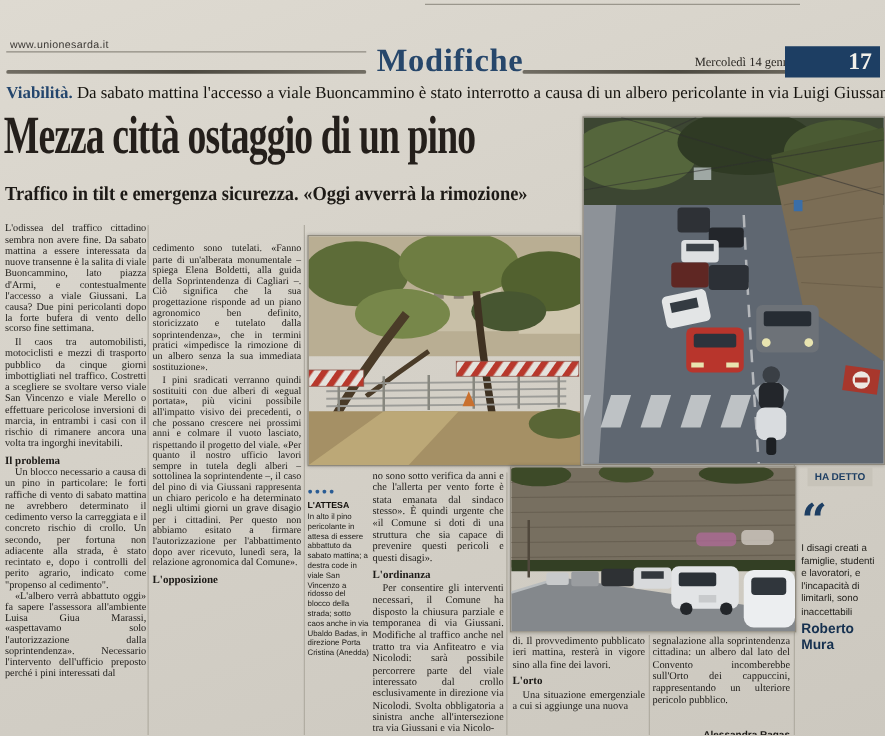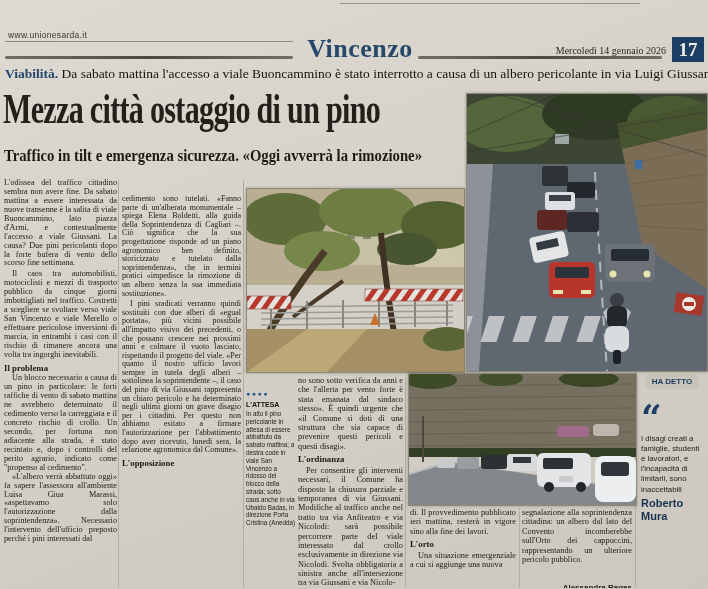--- a/index.html
+++ b/index.html
@@ -11,21 +11,21 @@
   .site-url{position:absolute;left:8px;top:30px;font-family:"Liberation Sans",sans-serif;
             font-size:8.5px;color:#3a3733;letter-spacing:.3px;}
   .rule{position:absolute;top:56px;height:3px;background:linear-gradient(90deg,#716d63,#4c4940,#716d63);border-radius:2px;}
   .rule-left{left:5px;width:288px;}
   .rule-right{left:418px;width:244px;}
   .rule-thin{position:absolute;left:5px;top:41px;width:288px;height:1px;background:#8f8b81;}
   .section-title{position:absolute;left:300px;top:34px;width:120px;text-align:center;
                  font-size:26px;font-weight:700;color:#27476b;letter-spacing:.5px;}
   .edition-date{position:absolute;right:42px;top:45px;font-size:10px;color:#2a2723;}
   .page-number{position:absolute;right:4px;top:37px;width:32px;height:25px;background:#1d3e63;
-               color:#f2f0ea;font-size:19px;font-weight:700;text-align:center;line-height:25px;}
+               color:#f2f0ea;font-size:19px;font-weight:700;text-align:center;line-height:25px;padding-left:44px;}
   
   .kicker{position:absolute;left:5px;top:66px;width:700px;font-size:13.5px;white-space:nowrap;color:#16140f;}
   .kicker b{color:#24466d;text-align:center;}
   .headline{position:absolute;left:3px;top:84px;margin:0;width:640px;font-size:43px;font-weight:700;
             color:#241f1b;letter-spacing:-1px;transform:scaleX(.70);transform-origin:left top;white-space:nowrap;}
   .deck{position:absolute;left:4px;top:147px;width:500px;font-size:16px;font-weight:600;color:#1d1a16;
         transform:scaleX(.92);transform-origin:left top;white-space:nowrap;}
   
   .col{position:absolute;text-align:justify;overflow:hidden;}
   .col p{margin:0 0 2px 0;}
@@ -62,21 +62,21 @@
 </head>
 <body>
 
 <div class="page">
   <div class="toprule"></div>
 
   <span class="site-url">www.unionesarda.it</span>
   <div class="rule-thin"></div>
   <div class="rule rule-left"></div>
   <div class="rule rule-right"></div>
-  <div class="section-title">Vincenzo</div>
+  <div class="section-title">Modifiche</div>
   <div class="edition-date">Mercoledì 14 gennaio 2026</div>
   <div class="page-number">17</div>
 
   <div class="kicker"><b>Viabilità.</b><span> Da sabato mattina l'accesso a viale Buoncammino è stato interrotto a causa di un albero pericolante in via Luigi Giussani</span></div>
   <h1 class="headline">Mezza città ostaggio di un pino</h1>
   <div class="deck">Traffico in tilt e emergenza sicurezza. «Oggi avverrà la rimozione»</div>
 
   <div class="vrule" style="left:118px;top:180px;height:408px;"></div>
   <div class="vrule" style="left:243px;top:180px;height:408px;"></div>
   <div class="vrule" style="left:405px;top:378px;height:210px;"></div>

